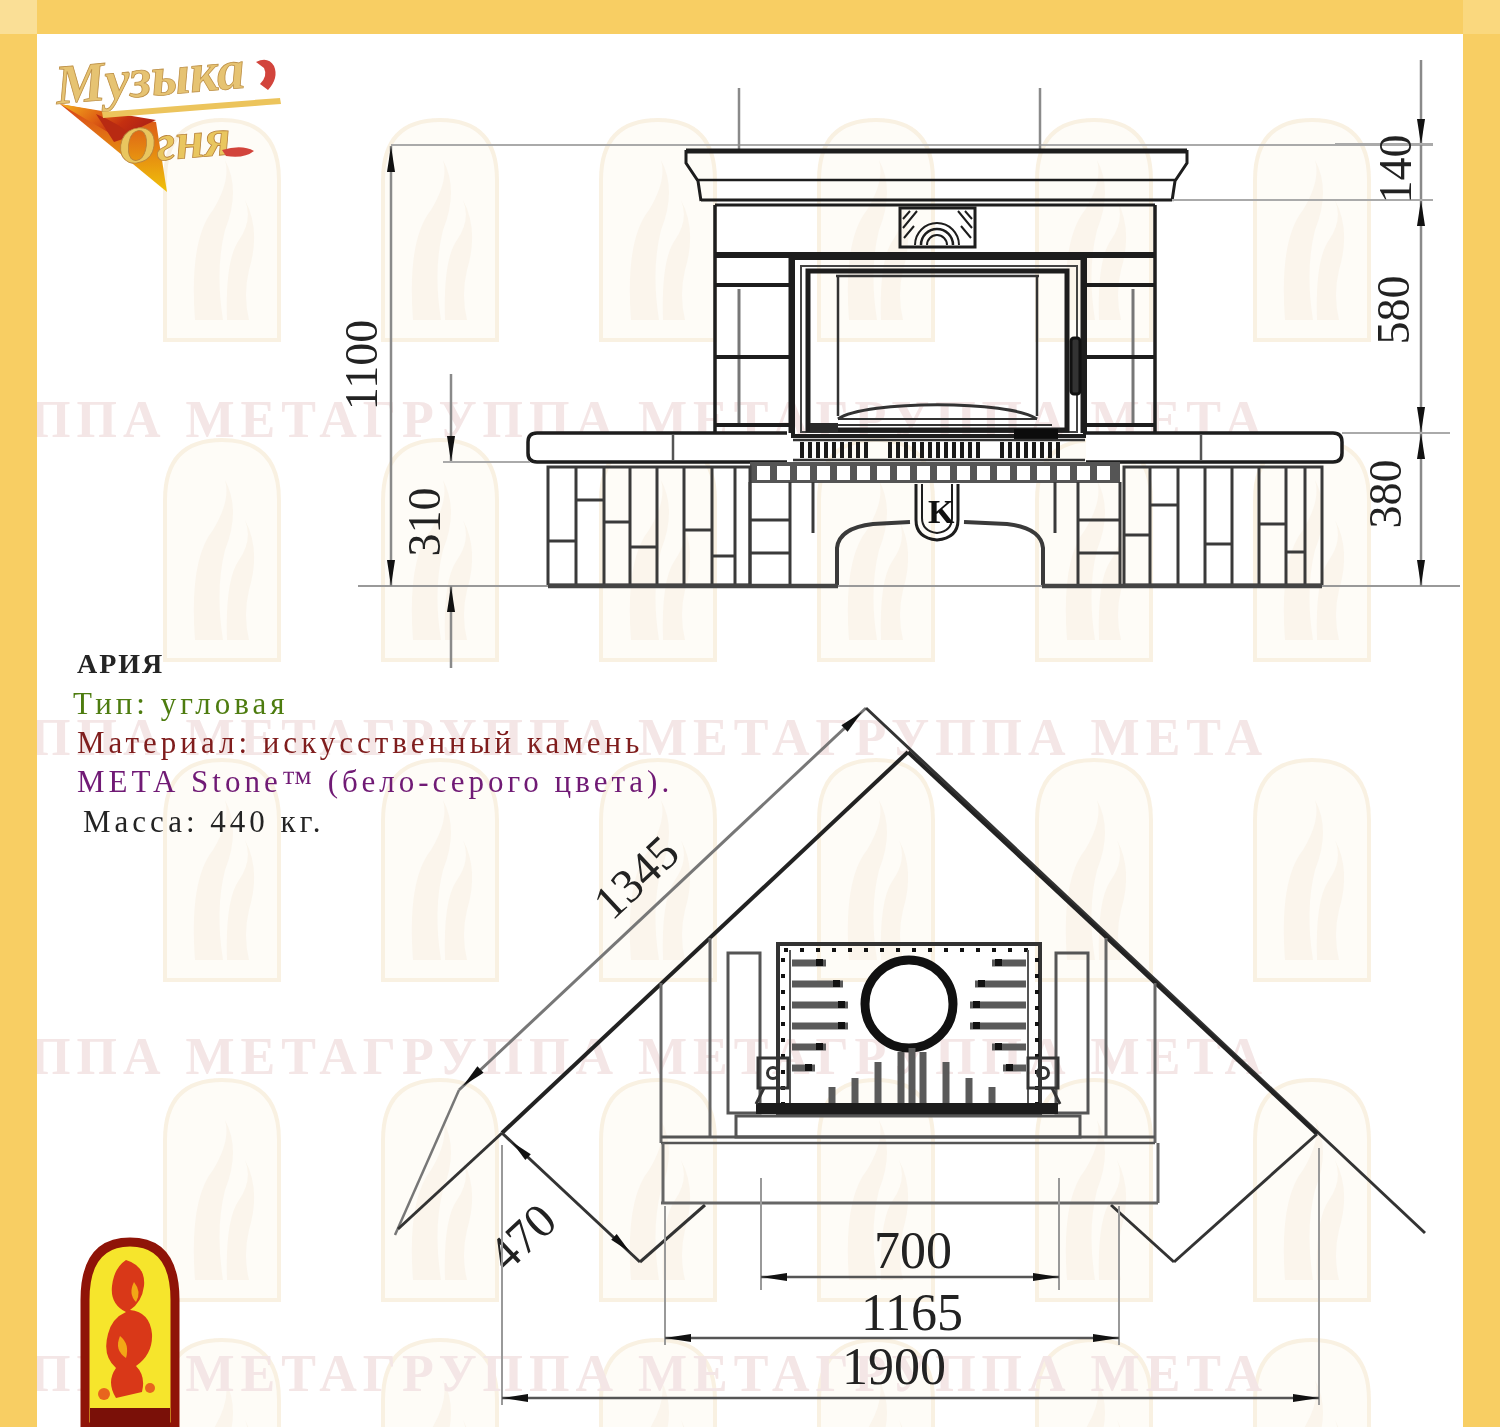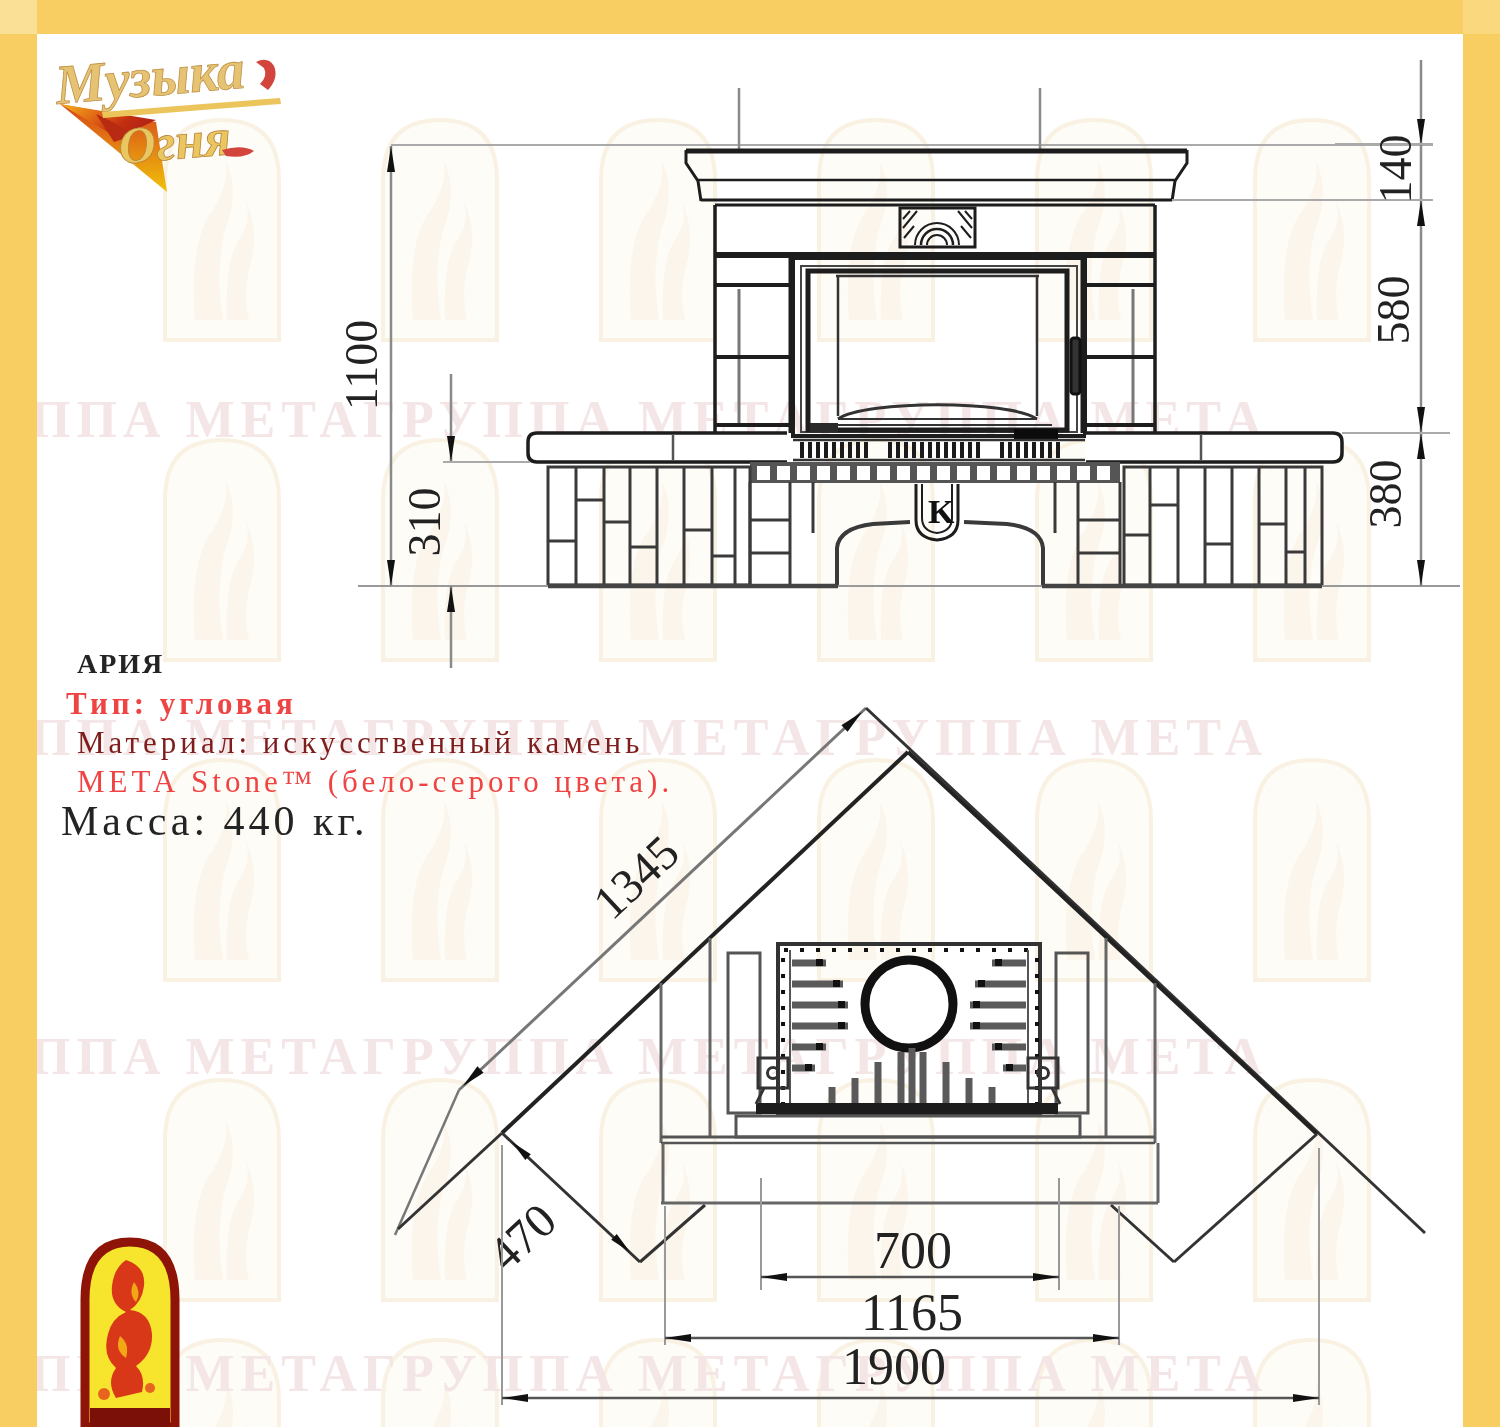--- a/index.html
+++ b/index.html
@@ -459,16 +459,16 @@
 
 <line x1="502" y1="1145" x2="502" y2="1405" stroke="#999" stroke-width="2"></line>
 <line x1="1319" y1="1148" x2="1319" y2="1405" stroke="#999" stroke-width="2"></line>
 <line x1="502" y1="1398" x2="1319" y2="1398" stroke="#555" stroke-width="2.5"></line>
 <polygon points="502.0,1398.0 528.0,1394.0 528.0,1402.0" fill="#111"></polygon>
 <polygon points="1319.0,1398.0 1293.0,1402.0 1293.0,1394.0" fill="#111"></polygon>
 <text x="894" y="1384" font-size="52" fill="#222" text-anchor="middle">1900</text>
 </svg>
 
 <div class="abs" style="left:77px;top:649px;color:#242424;font-size:28px;font-weight:bold;letter-spacing:2px;line-height:30px;">АРИЯ</div>
-<div class="abs" style="left:66px;top:688px;color:#ef4444;font-size:31px;letter-spacing:4px;line-height:31px;font-weight:bold;">Тип: угловая</div>
+<div class="abs" style="left:73px;top:688px;color:#4d7c0f;font-size:31px;letter-spacing:4px;line-height:31px;">Тип: угловая</div>
 <div class="abs" style="left:77px;top:727px;color:#7f1d1d;font-size:31px;letter-spacing:4px;line-height:31px;">Материал: искусственный камень</div>
-<div class="abs" style="left:77px;top:766px;color:#ef4444;font-size:31px;letter-spacing:4px;line-height:31px;">МЕТА Stone™ (бело-серого цвета).</div>
-<div class="abs" style="left:61px;top:806px;color:#242424;font-size:42px;letter-spacing:4px;line-height:31px;">Масса: 440 кг.</div>
+<div class="abs" style="left:77px;top:766px;color:#701a75;font-size:31px;letter-spacing:4px;line-height:31px;">МЕТА Stone™ (бело-серого цвета).</div>
+<div class="abs" style="left:83px;top:806px;color:#242424;font-size:31px;letter-spacing:4px;line-height:31px;">Масса: 440 кг.</div>
 
 </body></html>

